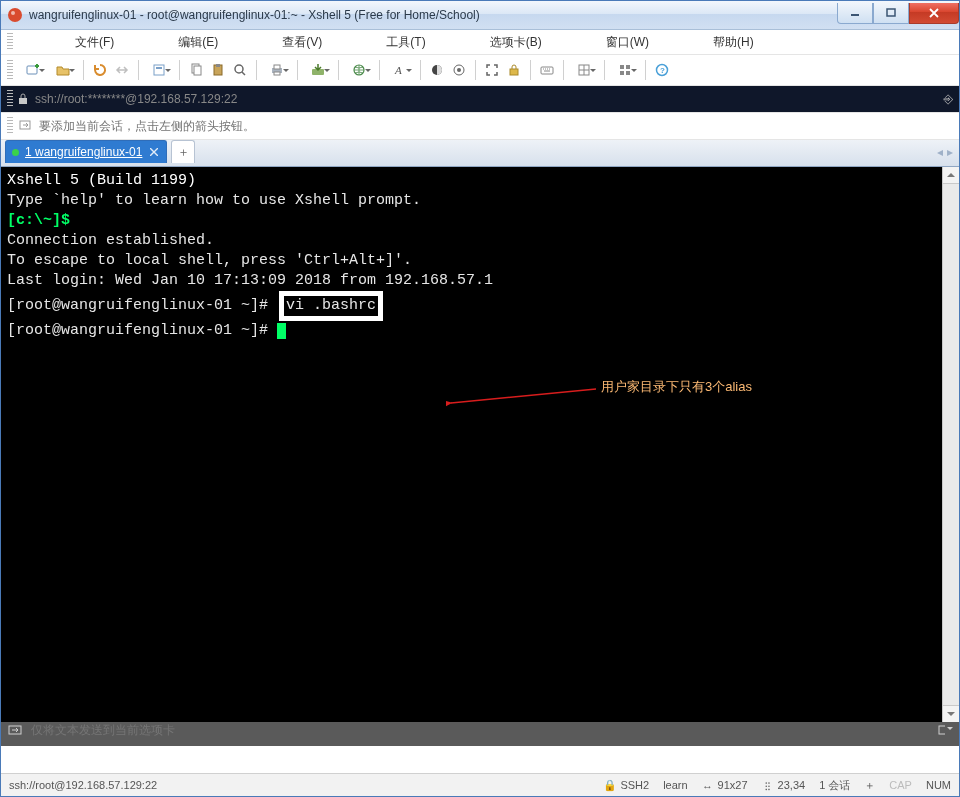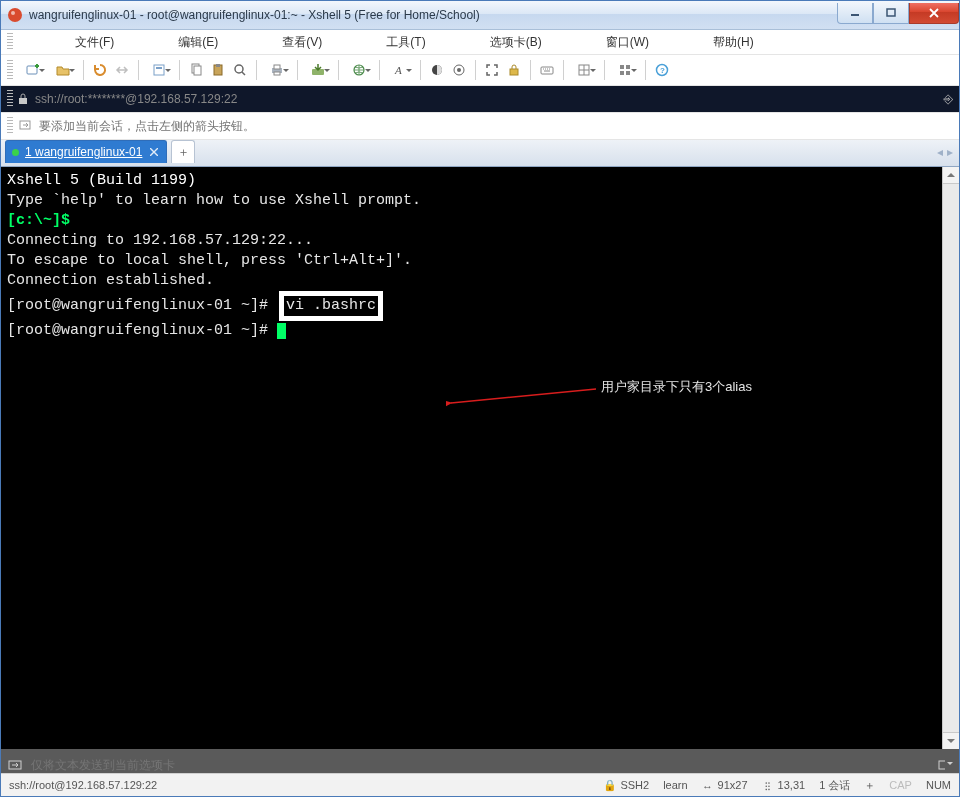--- a/index.html
+++ b/index.html
@@ -47,28 +47,28 @@
   .terminal .green{color:#00ff66;font-weight:bold;}
   .terminal .cursor{display:inline-block;width:9px;height:16px;background:#00ff66;vertical-align:text-bottom;}
   .scrollbar{position:absolute;right:0;top:0;bottom:0;width:16px;background:#eaeaea;border-left:1px solid #c9c9c9;}
   .scrollbar .up,.scrollbar .down{height:16px;display:flex;align-items:center;justify-content:center;background:#f3f3f3;border-bottom:1px solid #c9c9c9;}
   .scrollbar .down{position:absolute;bottom:0;left:0;right:0;border-top:1px solid #c9c9c9;border-bottom:none;}
   .scrollbar .arrow{width:0;height:0;border:4px solid transparent;}
   .scrollbar .up .arrow{border-bottom-color:#777;margin-top:-4px;}
   .scrollbar .down .arrow{border-top-color:#777;margin-bottom:-4px;}
   .cmdbox{display:inline-block;border:5px solid #ffffff;padding:0 2px;margin:0 2px;}
   .annot-arrow{position:absolute;left:445px;top:214px;pointer-events:none;}
-  .annot-text{position:absolute;left:600px;top:210px;color:#e5e5e5;font-family:"Microsoft YaHei",sans-serif;font-size:13px;}
-  
-  .bottom-input{height:24px;background:#5a5a5a;display:flex;align-items:flex-end;padding:0 6px;color:#cfcfcf;gap:6px;}
+  .annot-text{position:absolute;left:600px;top:210px;color:#fdba74;font-family:"Microsoft YaHei",sans-serif;font-size:13px;}
+  
+  .bottom-input{height:24px;background:#5a5a5a;display:flex;align-items:flex-start;padding:0 6px;color:#cfcfcf;gap:6px;}
   .bottom-input .icon{width:16px;height:16px;display:flex;align-items:center;justify-content:center;}
   .bottom-input input{flex:1;background:transparent;border:none;outline:none;color:#cfcfcf;font-size:12px;}
   .bottom-input .dd::after{content:"";display:inline-block;border:3px solid transparent;border-top-color:#cfcfcf;margin-left:2px;vertical-align:middle;}
   
-  .statusbar{height:22px;background:#f2f2f2;border-top:1px solid #d0d0d0;display:flex;align-items:center;padding:0 8px;color:#555;font-size:11px;gap:14px;}
+  .statusbar{height:22px;background:#f2f2f2;border-top:1px solid #d0d0d0;display:flex;align-items:center;padding:0 8px;color:#555;font-size:11px;gap:14px;margin-top:27px;}
   .statusbar .flex{flex:1;}
   .statusbar .cell{display:flex;align-items:center;gap:4px;}
   .mini-icon{width:12px;height:12px;display:inline-flex;align-items:center;justify-content:center;}
 </style>
 </head>
 <body>
 
 <div class="window">
 
   <div class="titlebar">
@@ -282,24 +282,24 @@
       <span>▸</span>
     </div>
   </div>
 
   <div class="terminal">
 <div><span class="bold">Xshell 5 (Build 1199)</span></div>
 <div></div>
 <div>Type `help' to learn how to use Xshell prompt.</div>
 <div><span class="green">[c:\~]$</span></div>
 <div></div>
-<div>Connecting to 192.168.57.129:22...</div>
+<div>Connection established.</div>
 <div>To escape to local shell, press 'Ctrl+Alt+]'.</div>
-<div>Connection established.</div>
 <div></div>
+<div>Last login: Wed Jan 10 17:13:09 2018 from 192.168.57.1</div>
 <div><span>[root@wangruifenglinux-01 ~]#</span> <span class="cmdbox">vi .bashrc</span></div>
 <div><span>[root@wangruifenglinux-01 ~]#</span> <span class="cursor"></span></div>
 
     <svg class="annot-arrow" width="160" height="30">
       <defs>
           <marker id="ah" markerWidth="10" markerHeight="8" refX="1" refY="4" orient="auto">
             <path d="M10 0 L0 4 L10 8 z" fill="#d81d1d"></path>
           </marker>
         </defs>
       <line x1="150" y1="8" x2="5" y2="22" stroke="#d81d1d" stroke-width="1.5" marker-end="url(#ah)"></line>
@@ -338,21 +338,21 @@
         <span class="mini-icon">🔒</span>
         <span>SSH2</span>
       </span>
     <span class="cell">learn</span>
     <span class="cell">
         <span class="mini-icon">↔</span>
         <span>91x27</span>
       </span>
     <span class="cell">
         <span class="mini-icon">⁝⁝</span>
-        <span>13,31</span>
+        <span>23,34</span>
       </span>
     <span class="cell">1 会话</span>
     <span class="cell">＋</span>
     <span class="cell" style="color:#bcbcbc;">CAP</span>
     <span class="cell">NUM</span>
   </div>
 
 </div>
 
 </body></html>

